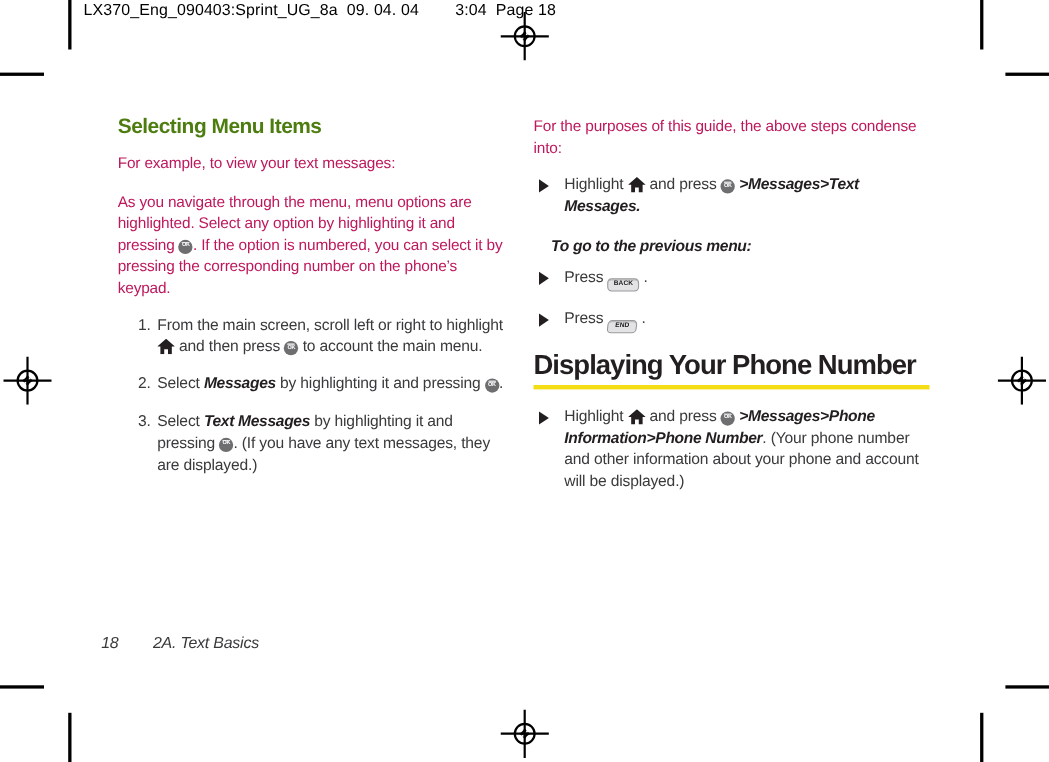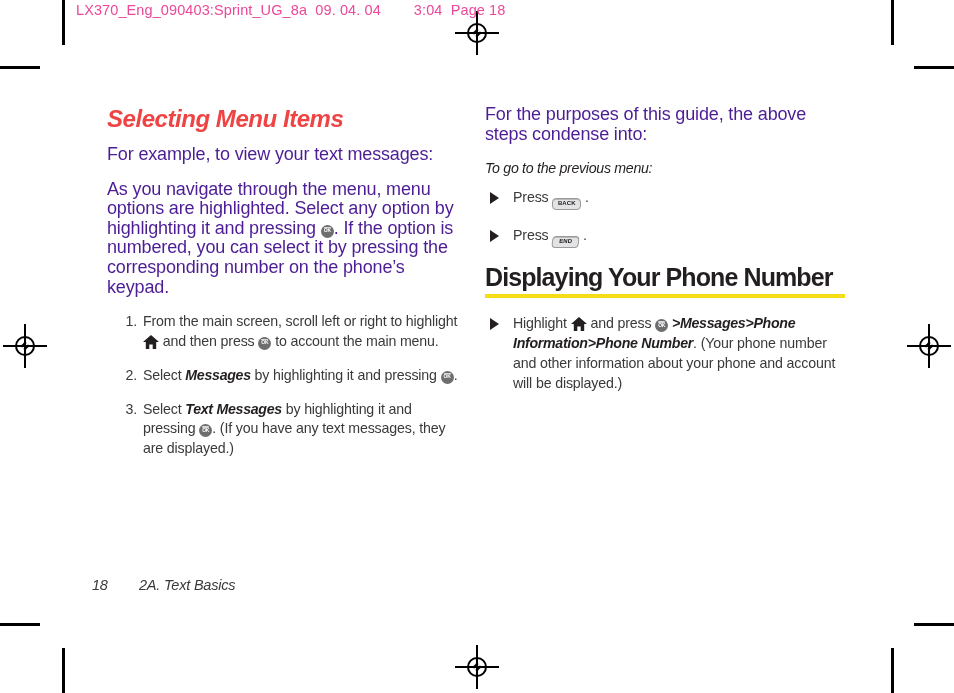--- a/index.html
+++ b/index.html
@@ -21,37 +21,37 @@
 
   .reg{position:absolute;width:44px;height:44px;}
   .reg svg{display:block;}
   .reg-left{left:3px;top:324px;}
   .reg-right{left:907px;top:324px;}
   .reg-top{left:455px;top:11px;}
   .reg-bottom{left:455px;top:645px;}
 
   
   .pageinfo{position:absolute;left:76px;top:2px;font-size:14.5px;
-            letter-spacing:.1px;color:#ec4899;white-space:pre;}
+            letter-spacing:.1px;color:#000000;white-space:pre;}
 
   
   .col{position:absolute;top:105px;width:360px;}
   .col-left{left:107px;}
   .col-right{left:485px;}
 
-  h2.sec{font-size:24px;font-weight:700;margin:0 0 12px 0;
-         letter-spacing:-.45px;color:#ef4444;font-style:italic;}
+  h2.sec{font-size:19px;font-weight:700;margin:0 0 12px 0;
+         letter-spacing:-.45px;color:#4d7c0f;}
   h1.big{font-size:25px;font-weight:700;margin:0;
          letter-spacing:-.9px;color:#231f20;line-height:1.1;}
   .rule-gold{height:4px;background:#f5dd16;margin-top:3px;margin-bottom:16px;}
 
-  p.body{font-size:18px;line-height:19.6px;margin:0 0 15px 0;
-         letter-spacing:-.15px;color:#4c1d95;}
-  p.lead-in{font-style:italic;font-weight:400;font-size:14.2px;
-            line-height:19.6px;margin:0 0 9px 0;letter-spacing:-.3px;color:#231f20;}
+  p.body{font-size:14px;line-height:19.6px;margin:0 0 15px 0;
+         letter-spacing:-.15px;color:#be185d;}
+  p.lead-in{font-style:italic;font-weight:700;font-size:14.2px;
+            line-height:19.6px;margin:0 0 9px 16px;letter-spacing:-.3px;color:#231f20;}
 
   ol.steps{margin:0;padding:0;list-style:none;counter-reset:st;}
   ol.steps > li{position:relative;padding-left:36px;margin-bottom:14px;
                 font-size:14.2px;line-height:19.8px;letter-spacing:-.15px;color:#3a3a3c;}
   ol.steps > li .num{position:absolute;left:8px;top:0;width:22px;
                      text-align:right;color:#3a3a3c;}
 
   ul.arrows{margin:0 0 16px 0;padding:0;list-style:none;}
   ul.arrows > li{position:relative;padding-left:28px;margin-bottom:4px;
                  font-size:14.2px;line-height:19.8px;letter-spacing:-.15px;color:#3a3a3c;}
@@ -173,20 +173,34 @@
       <span>by highlighting it and pressing</span>
       <span class="ico ico-ok"></span><span>. (If you have any text messages, they are displayed.)</span>
     </li>
   </ol>
 </div>
 
 <div class="col col-right">
 
   <p class="body">For the purposes of this guide, the above steps condense into:</p>
 
+  <ul class="arrows">
+    <li>
+      <span class="tri"></span>
+      <span>Highlight</span>
+      <span class="ico ico-home">
+        <svg width="16" height="14" viewBox="0 0 16 14">
+          <path d="M8 0 L16 7 H13.2 V14 H9.7 V9.4 H6.3 V14 H2.8 V7 H0 Z" fill="#231f20"></path>
+        </svg>
+      </span>
+      <span>and press</span>
+      <span class="ico ico-ok"></span>
+      <em class="it">&gt;</em><em class="it">Messages</em><em class="it">&gt;</em><em class="it">Text Messages</em><em class="it">.</em>
+    </li>
+  </ul>
 
 
   <p class="lead-in">To go to the previous menu:</p>
 
   <ul class="arrows">
     <li>
       <span class="tri"></span>
       <span>Press</span>
       <span class="key key-back">BACK</span>
       <span>.</span>

